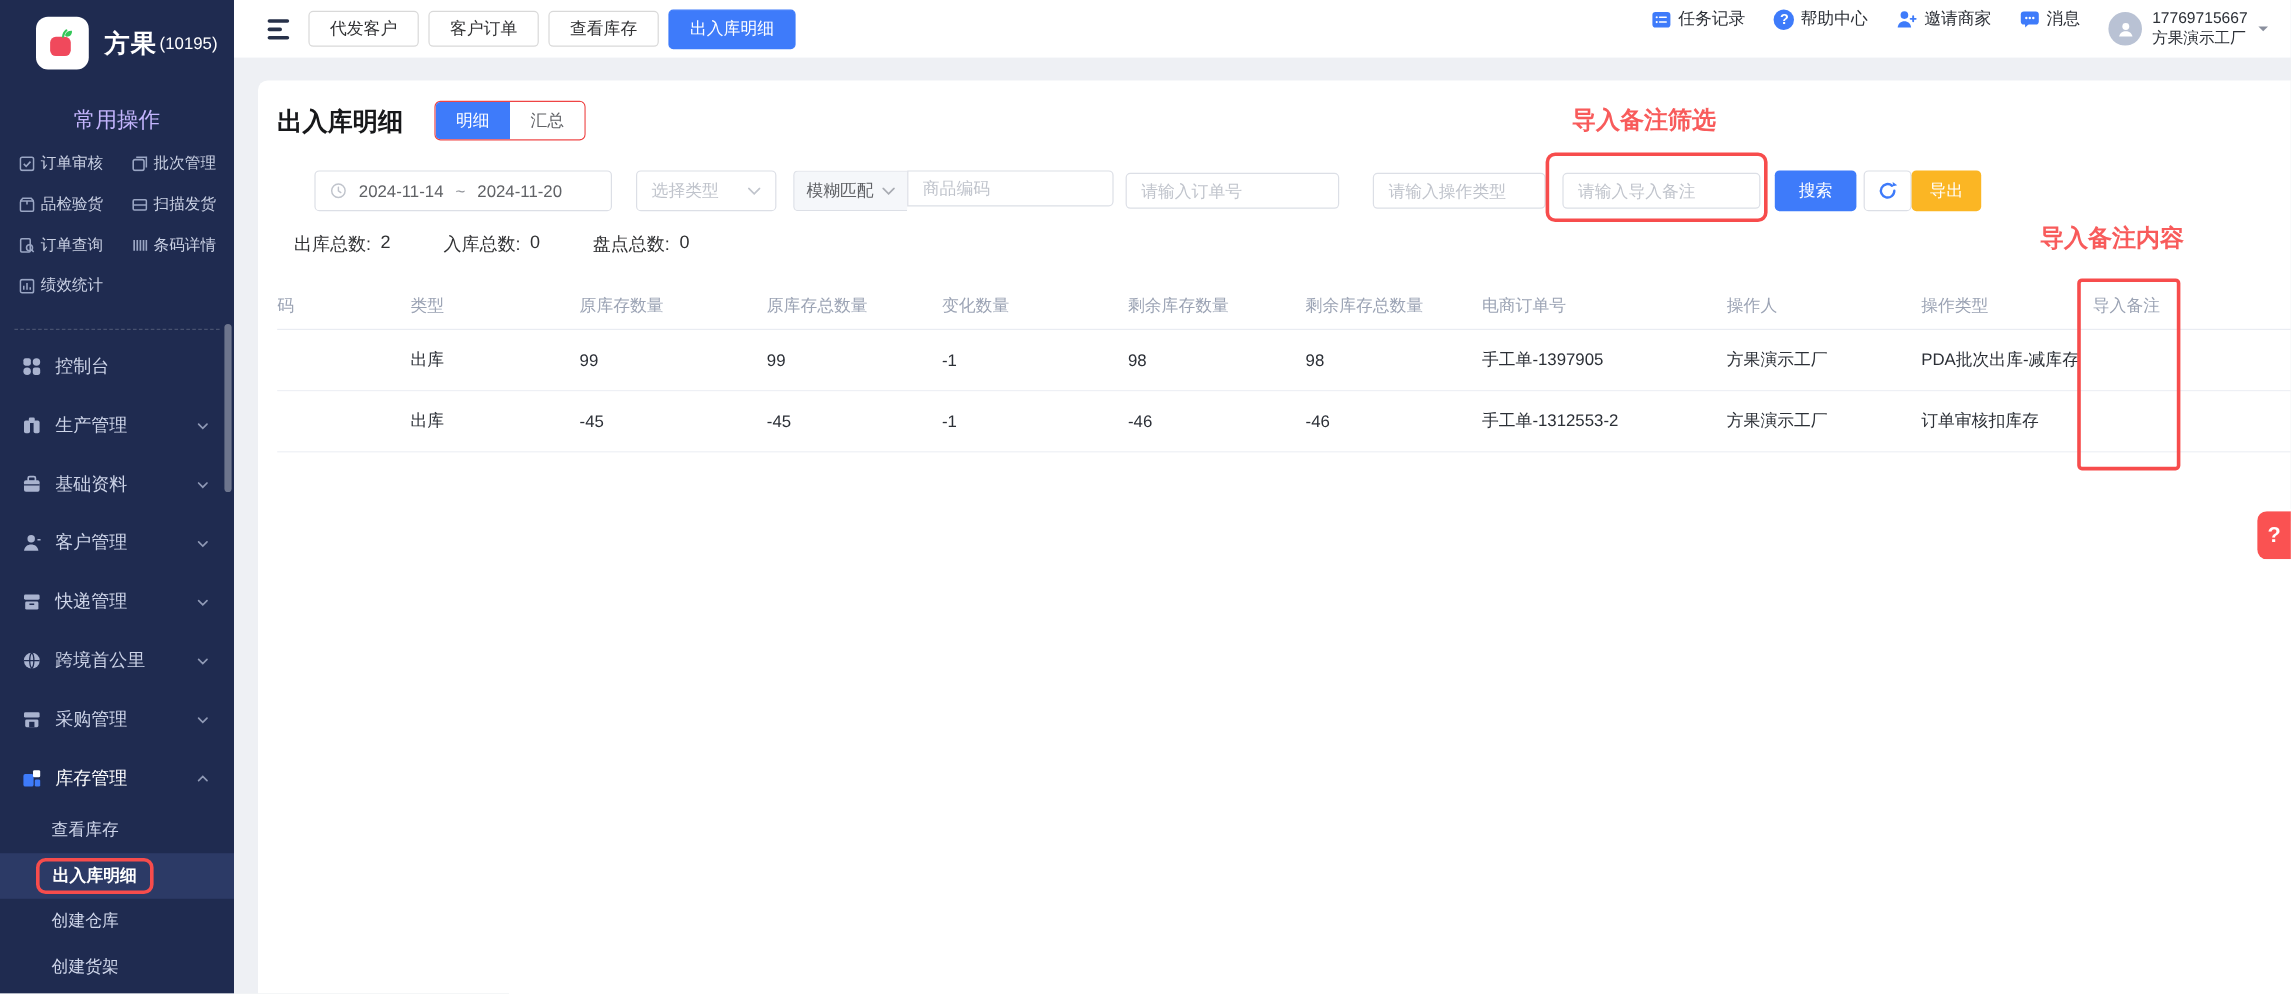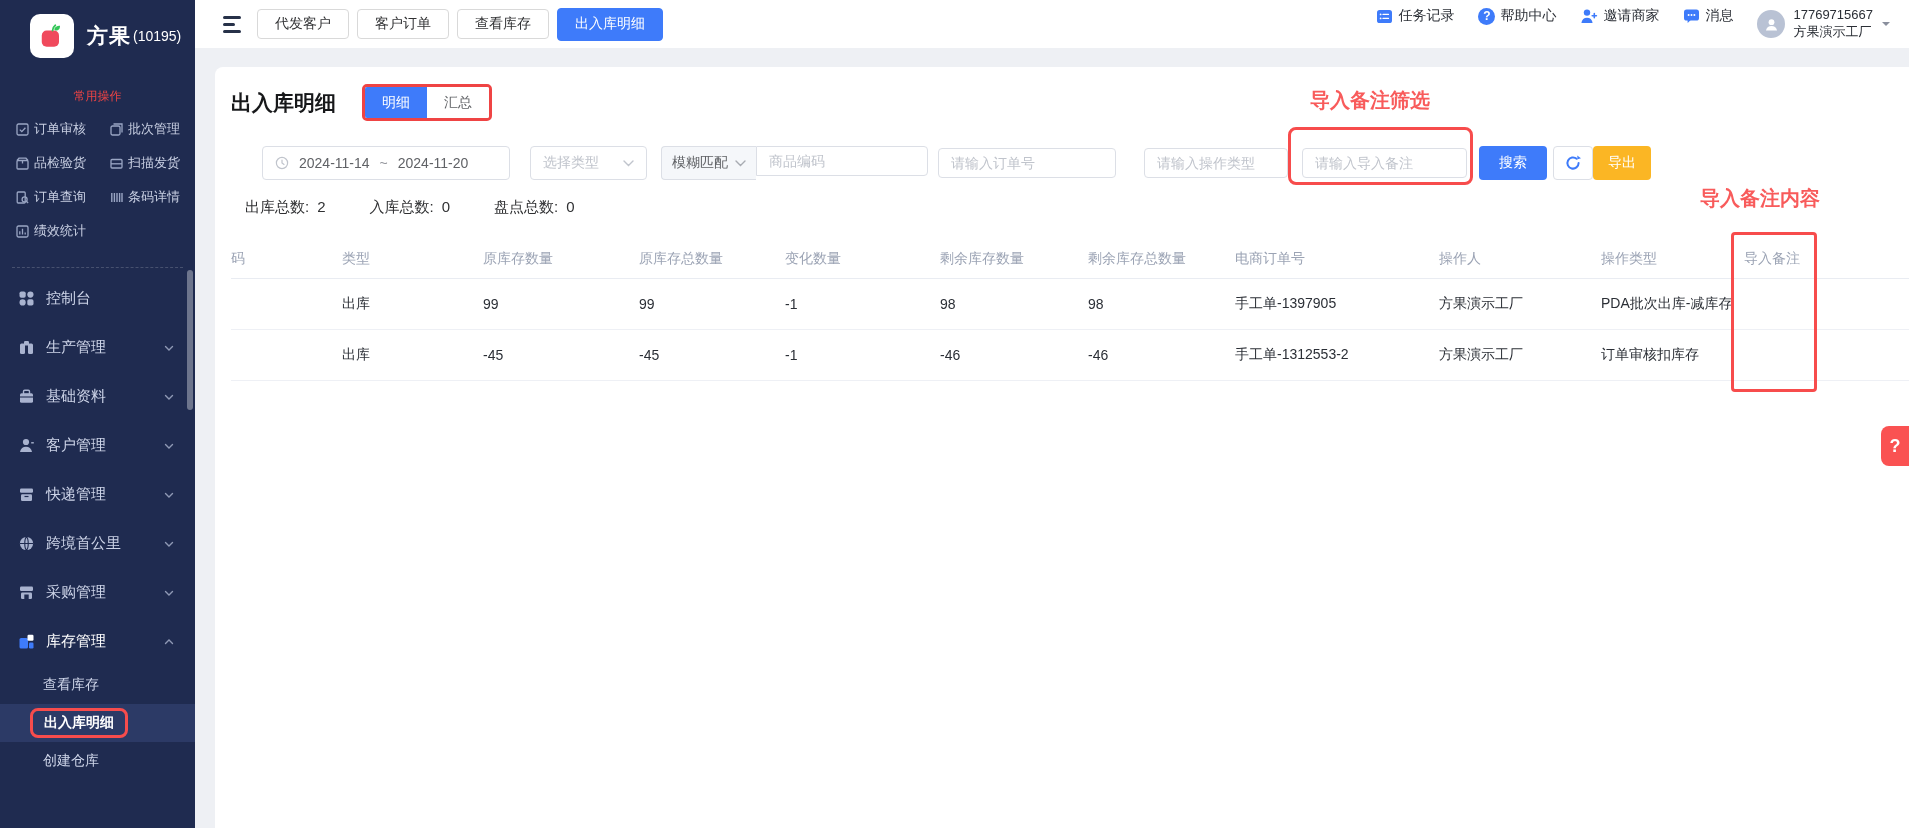--- a/index.html
+++ b/index.html
@@ -6,21 +6,21 @@
   html,body { width:1909px; height:828px; overflow:hidden;
     font-family:"Liberation Sans","DejaVu Sans",sans-serif; background:#eef0f4; color:#303133; }
   .root { display:flex; width:1909px; height:828px; }
 
   
   .sidebar { position:relative; width:195px; height:828px; background:#1f2b50; flex:0 0 195px; color:#cdd4e8; }
   .logo-row { display:flex; align-items:center; padding:9px 0 0 30px; height:62px; }
   .logo-box { width:44px; height:44px; background:#fff; border-radius:10px; display:flex; align-items:center; justify-content:center; }
   .logo-name { color:#fff; font-size:21px; font-weight:bold; margin-left:13px; letter-spacing:1px; }
   .logo-badge { color:#fff; font-size:14px; margin-left:2px; }
-  .section-title { text-align:center; color:#ef4444; font-size:12px; margin-top:26px; }
+  .section-title { text-align:center; color:#c4b5fd; font-size:18px; margin-top:26px; }
   .quick-grid { display:grid; grid-template-columns:94px 1fr; padding:14px 0 0 16px; row-gap:14px; }
   .quick-item { display:flex; align-items:center; gap:5px; font-size:13px; color:#c9d0e3; height:20px; cursor:pointer; }
   .quick-item svg { flex:0 0 auto; }
   .side-divider { border-top:1px dashed rgba(255,255,255,.18); margin:26px 12px 0 12px; }
   .menu { margin-top:6px; }
   .menu-item { display:flex; align-items:center; height:49px; padding:0 20px 0 18px; font-size:15px; color:#cdd4e8; cursor:pointer; }
   .menu-item .mi-label { margin-left:11px; }
   .menu-item .chev { margin-left:auto; color:#8f99b5; display:flex; }
   .menu-item.active-parent .mi-label { color:#ffffff; }
   .submenu { }
@@ -46,21 +46,21 @@
   .userbox { display:flex; align-items:center; gap:8px; cursor:pointer; }
   .avatar { width:28px; height:28px; border-radius:50%; background:#b9c2d4; display:flex; align-items:center; justify-content:center; }
   .user-lines { font-size:13px; line-height:1.3; color:#2b2f36; }
   .user-caret { color:#707585; display:flex; }
 
   
   .card { position:relative; margin:19px 0 0 20px; background:#fff; border-radius:8px 0 0 0; flex:1;
     padding:17px 0 0 16px; }
   .title-row { display:flex; align-items:center; }
   .page-title { font-size:21px; font-weight:bold; color:#17181a; }
-  .seg { display:inline-flex; margin-left:26px; border:3px solid #ef4444; border-radius:5px; overflow:hidden; }
+  .seg { display:inline-flex; margin-left:26px; border:1px solid #ef4444; border-radius:5px; overflow:hidden; }
   .seg-btn { height:31px; padding:0 17px; display:flex; align-items:center; font-size:14px; color:#606266; background:#fff; cursor:pointer; }
   .seg-btn.active { background:#3e7bfa; color:#fff; }
 
   .filters { display:flex; align-items:center; margin:25px 0 0 31px; }
   .box, .sel { height:34px; border:1px solid #dcdfe6; border-radius:4px; background:#fff; display:flex; align-items:center;
     font-size:14px; color:#606266; padding:0 12px; }
   .date-box { width:248px; gap:10px; }
   .date-box .dt { color:#606266; }
   .date-box .tilde { color:#909399; }
   .sel { justify-content:space-between; }
@@ -282,20 +282,23 @@
       <div class="submenu">
         <div class="sub-item">
           <span>查看库存</span>
         </div>
         <div class="sub-item active">
           <span class="ring">出入库明细</span>
         </div>
         <div class="sub-item">
           <span>创建仓库</span>
         </div>
+        <div class="sub-item">
+          <span>创建货架</span>
+        </div>
       </div>
     </nav>
 
     <div class="side-thumb"></div>
   </aside>
 
   <div class="right-area">
 
     <header class="topbar">
       <span class="burger">

